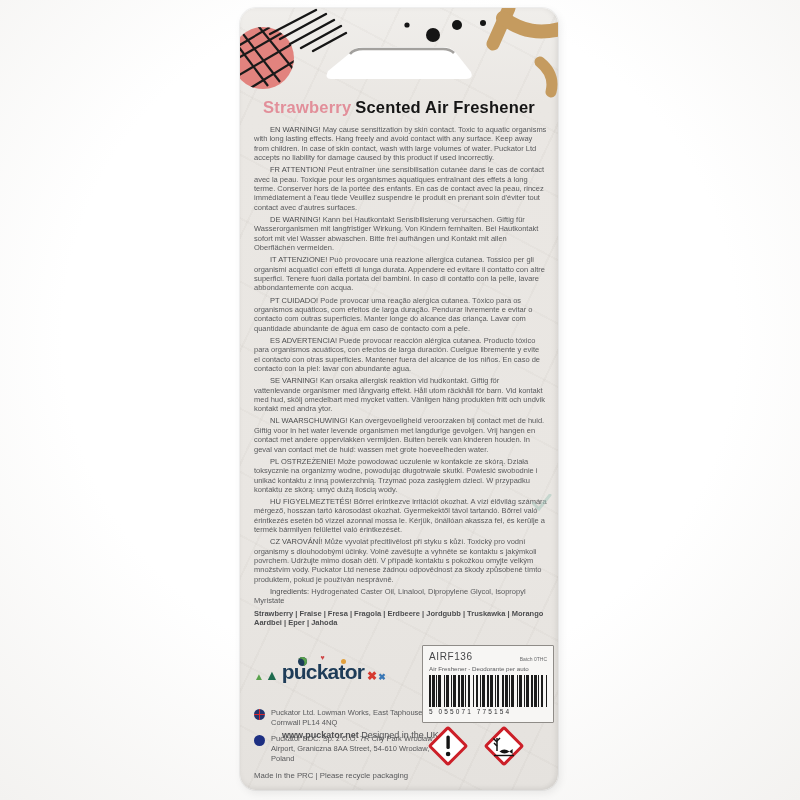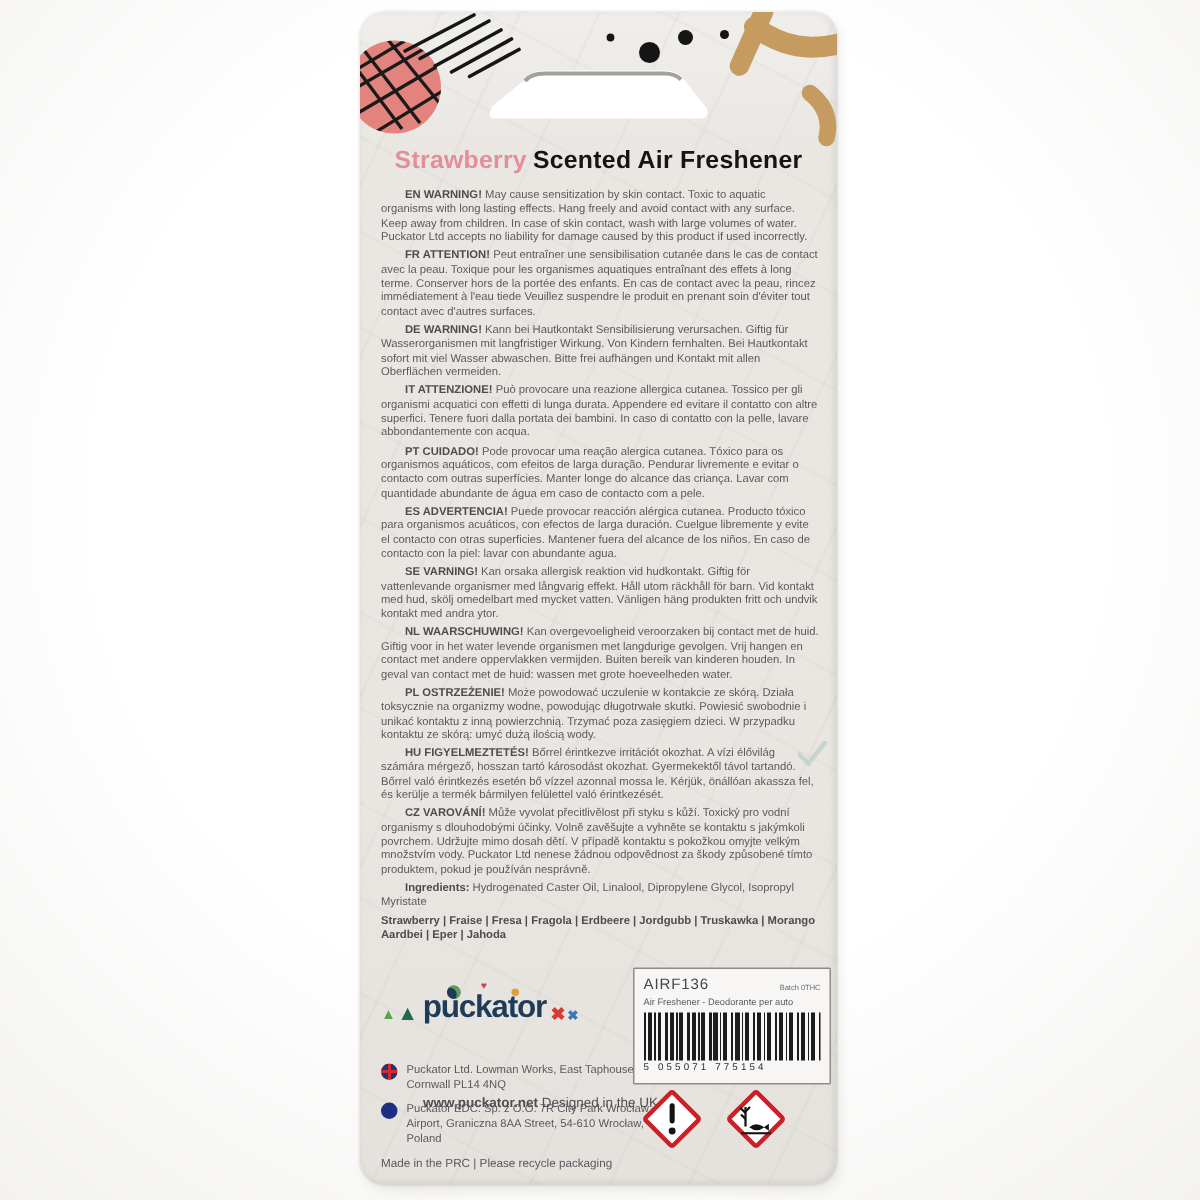--- a/index.html
+++ b/index.html
@@ -23,21 +23,21 @@
   .title{
     position:absolute;top:90px;left:0;width:100%;text-align:center;
     font-size:16.5px;font-weight:bold;letter-spacing:0.2px;color:#151515;
   }
   .title .hl{margin-right:4px;}
   .warnings{
     position:absolute;top:117px;left:14px;width:293px;
     font-size:7.5px;line-height:1.25;color:#595a5c;text-align:left;
   }
   .warnings p{margin:0 0 2.8px 0;}
-  .warnings .lead{font-weight:bold;color:#4c4d4f;padding-left:16px;}
+  .warnings .lead{font-weight:normal;color:#4c4d4f;padding-left:16px;}
   .warnings .scents{font-weight:bold;color:#4c4d4f;}
   .logo{position:absolute;left:14px;top:640px;height:34px;display:flex;align-items:flex-end;}
   .tree{line-height:1;}
   .t1{font-size:10px;color:#5aa24d;margin-right:1px;}
   .t2{font-size:14px;color:#1e6b4e;margin-right:3px;}
   .word{
     position:relative;font-size:21px;font-weight:bold;letter-spacing:-0.8px;
     color:#1e3c58;line-height:0.9;
   }
   .moon{position:absolute;left:16px;top:-6px;width:9px;height:9px;border-radius:50%;

